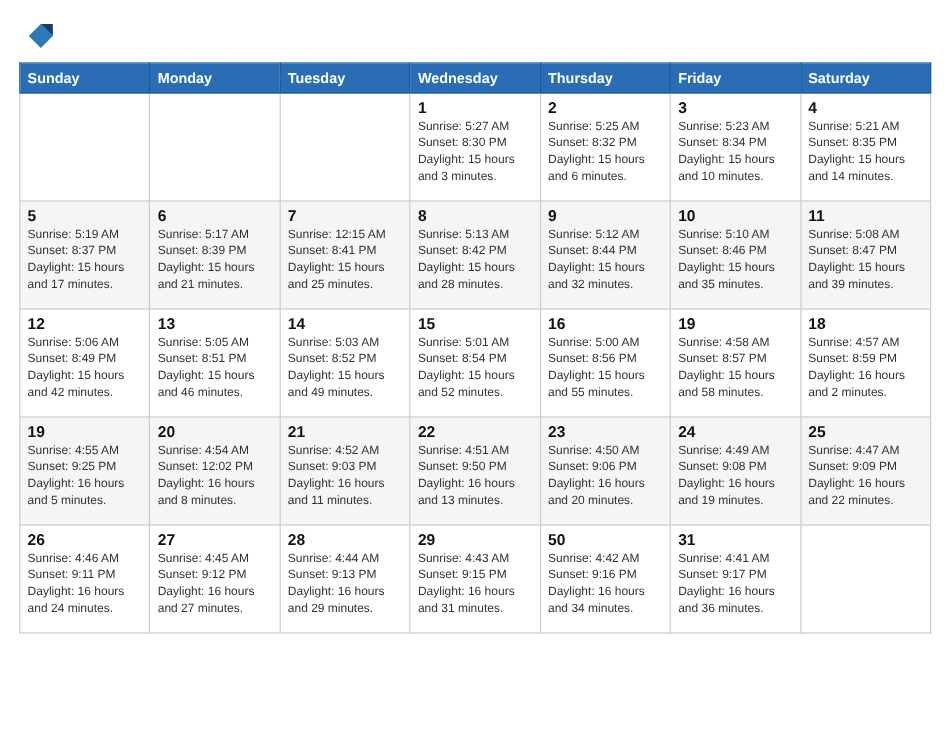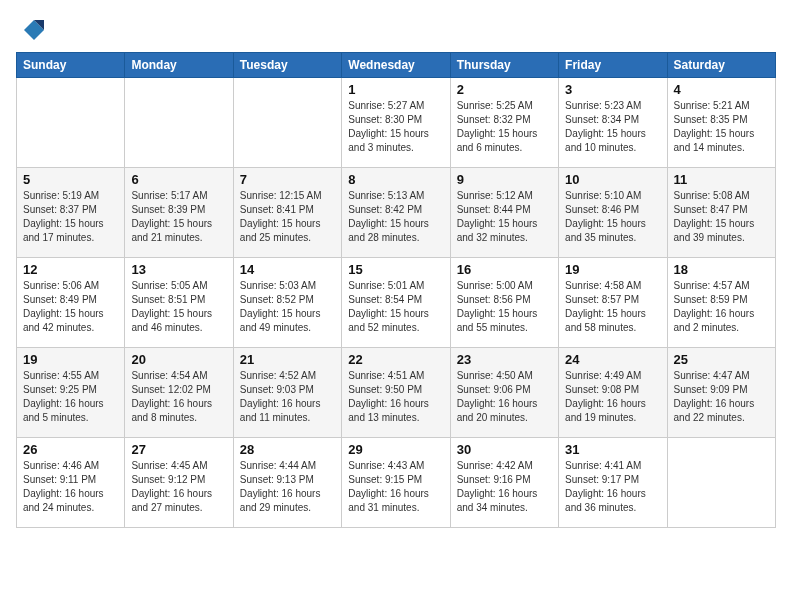--- a/index.html
+++ b/index.html
@@ -322,21 +322,21 @@
           <div class="cell-text">and 29 minutes.</div>
         </td>
         <td>
           <span class="day-num">29</span>
           <div class="cell-text">Sunrise: 4:43 AM</div>
           <div class="cell-text">Sunset: 9:15 PM</div>
           <div class="cell-text">Daylight: 16 hours</div>
           <div class="cell-text">and 31 minutes.</div>
         </td>
         <td>
-          <span class="day-num">30</span>
+          <span class="day-num">50</span>
           <div class="cell-text">Sunrise: 4:42 AM</div>
           <div class="cell-text">Sunset: 9:16 PM</div>
           <div class="cell-text">Daylight: 16 hours</div>
           <div class="cell-text">and 34 minutes.</div>
         </td>
         <td>
           <span class="day-num">31</span>
           <div class="cell-text">Sunrise: 4:41 AM</div>
           <div class="cell-text">Sunset: 9:17 PM</div>
           <div class="cell-text">Daylight: 16 hours</div>

